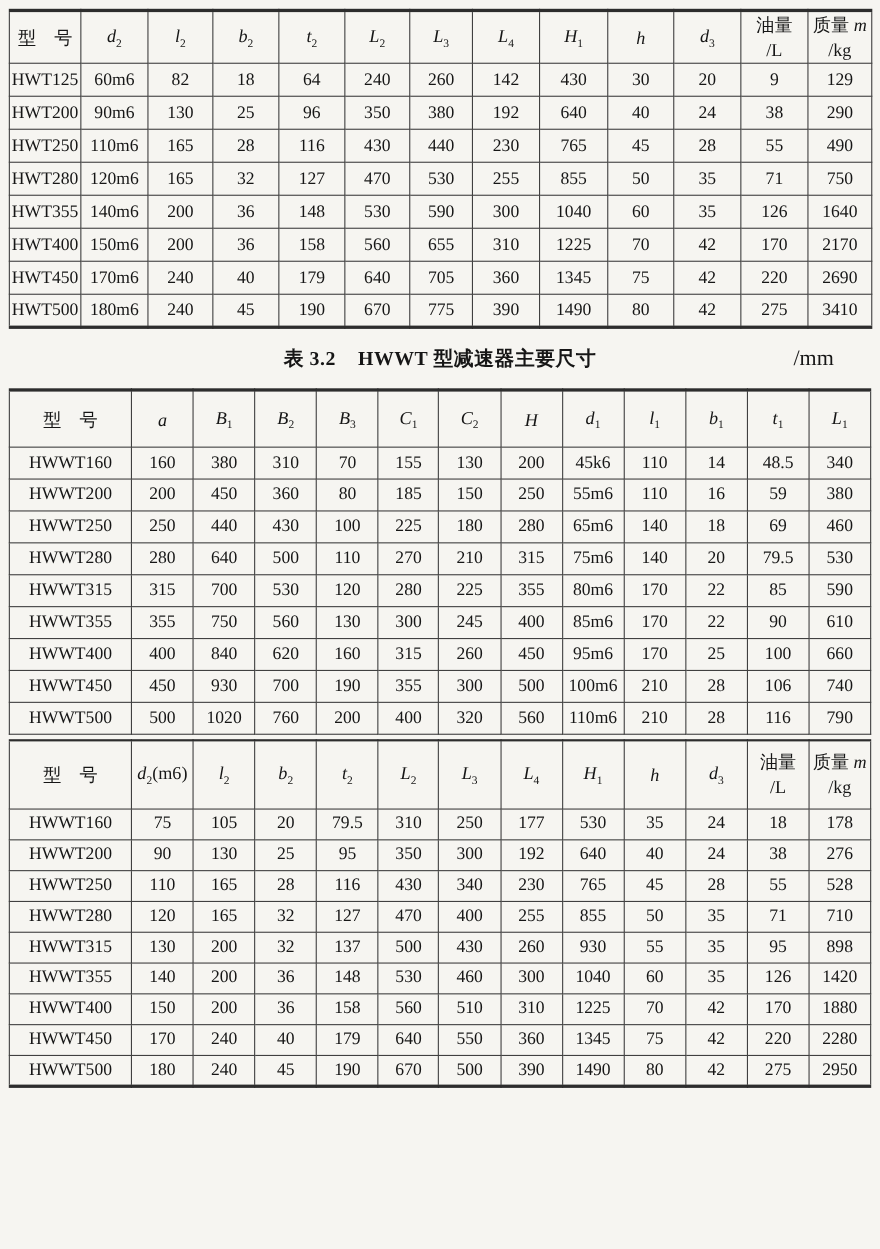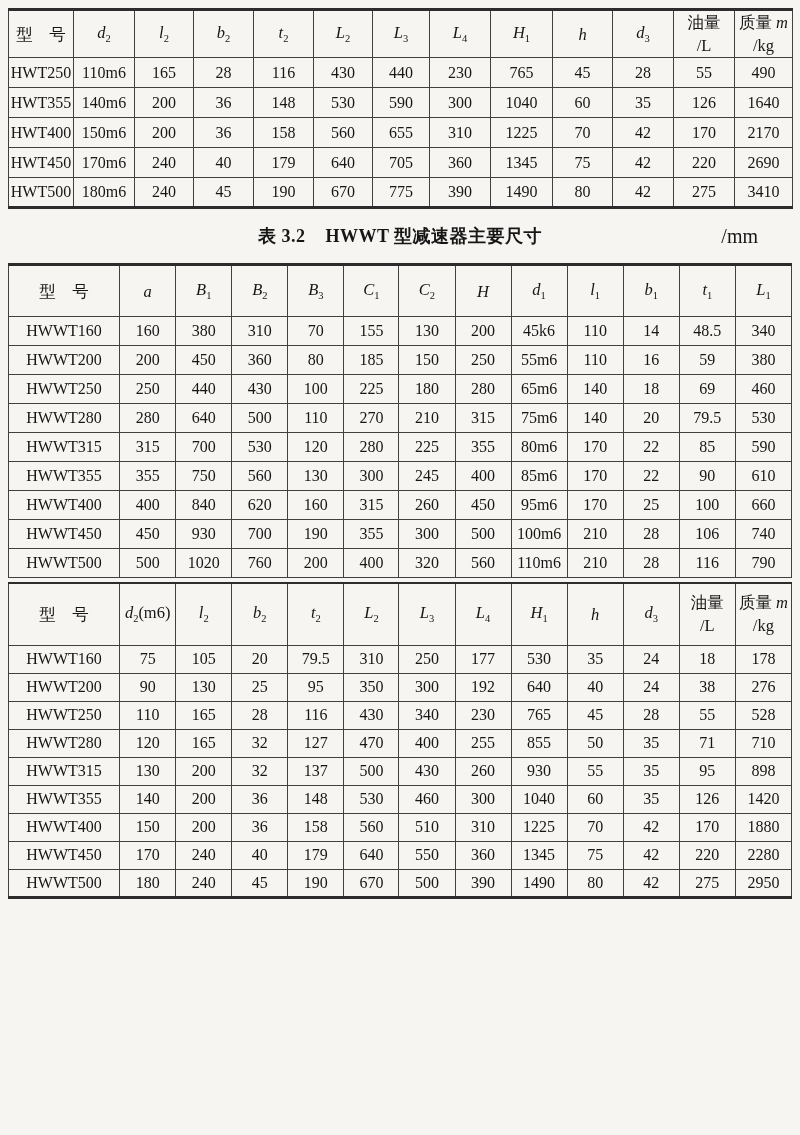--- a/index.html
+++ b/index.html
@@ -116,35 +116,80 @@
             <div class="ln">/L</div>
           </th>
           <th>
             <div class="ln">质量 <i>m</i></div>
             <div class="ln">/kg</div>
           </th>
         </tr>
       </thead>
       <tbody>
         <tr>
+          <td>HWT125</td>
+          <td>60m6</td>
+          <td>82</td>
+          <td>18</td>
+          <td>64</td>
+          <td>240</td>
+          <td>260</td>
+          <td>142</td>
+          <td>430</td>
+          <td>30</td>
+          <td>20</td>
+          <td>9</td>
+          <td>129</td>
+        </tr>
+        <tr>
+          <td>HWT200</td>
+          <td>90m6</td>
+          <td>130</td>
+          <td>25</td>
+          <td>96</td>
+          <td>350</td>
+          <td>380</td>
+          <td>192</td>
+          <td>640</td>
+          <td>40</td>
+          <td>24</td>
+          <td>38</td>
+          <td>290</td>
+        </tr>
+        <tr>
           <td>HWT250</td>
           <td>110m6</td>
           <td>165</td>
           <td>28</td>
           <td>116</td>
           <td>430</td>
           <td>440</td>
           <td>230</td>
           <td>765</td>
           <td>45</td>
           <td>28</td>
           <td>55</td>
           <td>490</td>
         </tr>
         <tr>
+          <td>HWT280</td>
+          <td>120m6</td>
+          <td>165</td>
+          <td>32</td>
+          <td>127</td>
+          <td>470</td>
+          <td>530</td>
+          <td>255</td>
+          <td>855</td>
+          <td>50</td>
+          <td>35</td>
+          <td>71</td>
+          <td>750</td>
+        </tr>
+        <tr>
           <td>HWT355</td>
           <td>140m6</td>
           <td>200</td>
           <td>36</td>
           <td>148</td>
           <td>530</td>
           <td>590</td>
           <td>300</td>
           <td>1040</td>
           <td>60</td>

